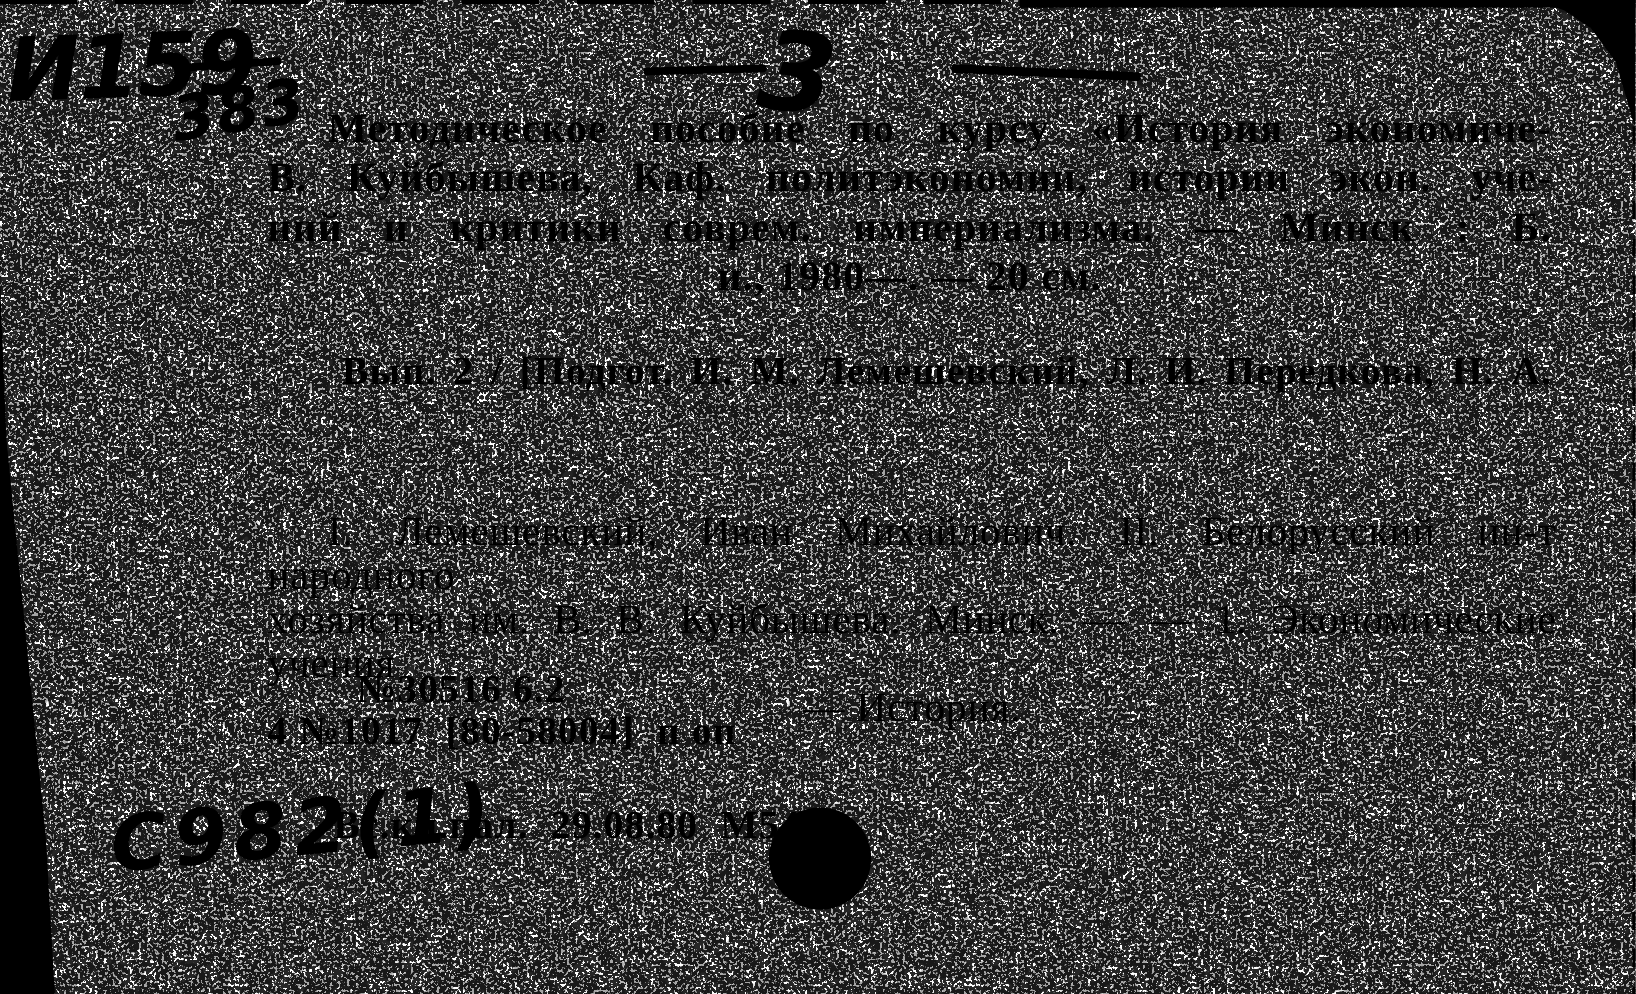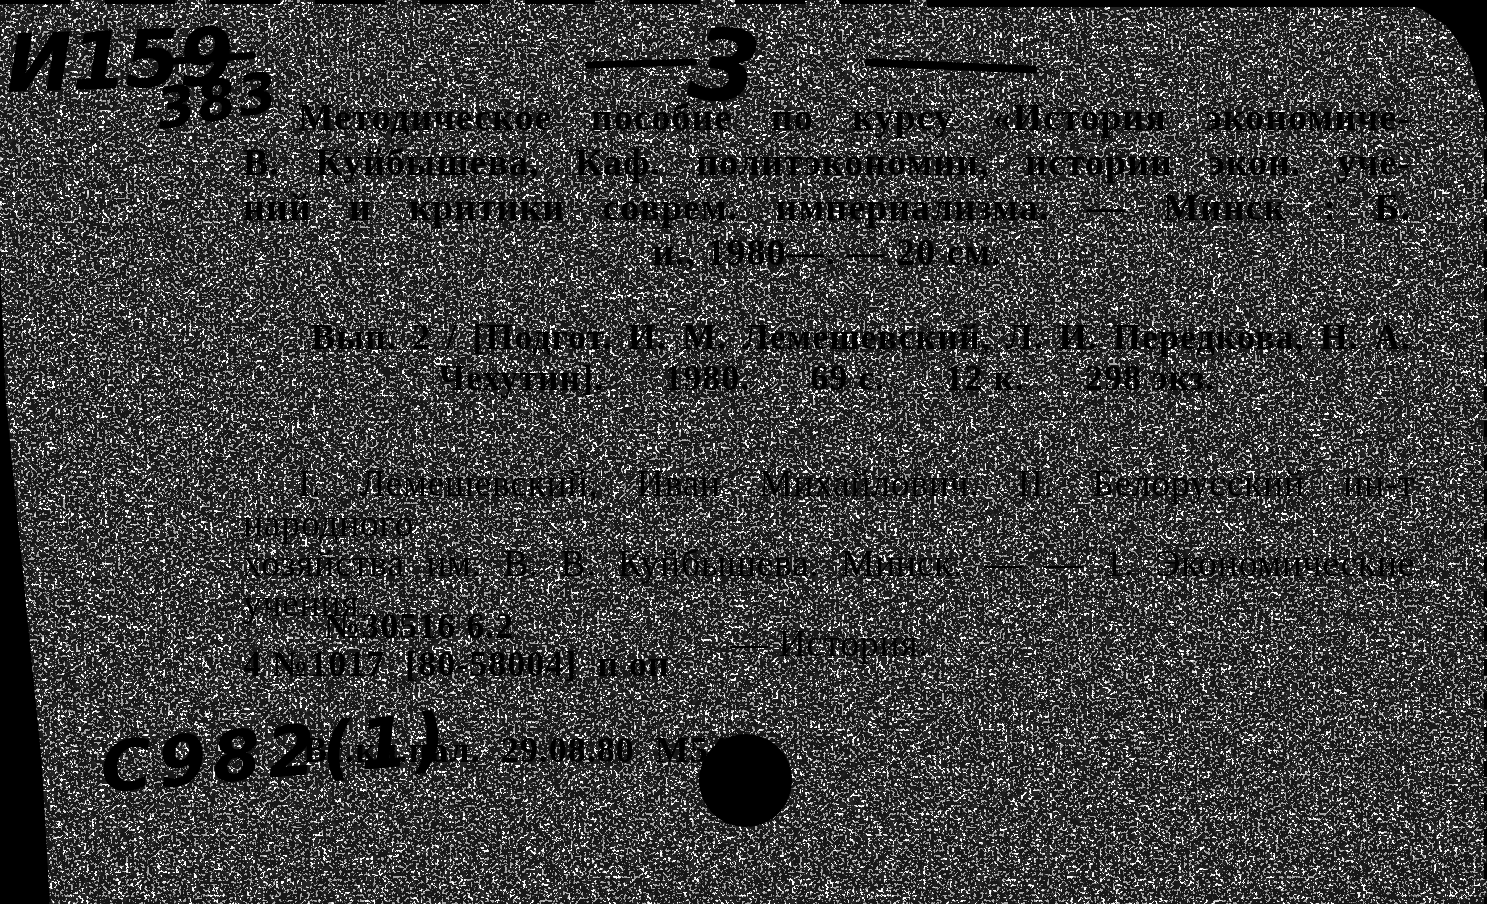--- a/index.html
+++ b/index.html
@@ -92,21 +92,20 @@
 
     <div class="bib">
       <div class="jline indent1 titlebold">Методическое пособие по курсу «История экономиче-</div>
       <div class="jline">В. Куйбышева, Каф. политэкономии, истории экон. уче-</div>
       <div class="jline">ний и критики соврем. империализма. — Минск : Б.</div>
       <div class="lline">и., 1980—. — 20 см.</div>
     </div>
 
     <div class="issue">
       <div class="jline indent2">Вып. 2 / [Подгот. И. М. Лемешевский, Л. И. Передкова, Н. А.</div>
-      <div class="lline pre">Чехутин].      1980.      69 с.      12 к.      298 экз.</div>
     </div>
 
     <div class="tracings">
       <div class="jline indent1">I. Лемешевский, Иван Михайлович. II. Белорусский ин-т народного</div>
       <div class="jline">хозяйства им. В. В. Куйбышева. Минск. — — 1. Экономические учения</div>
       <div class="lline">— История.</div>
     </div>
 
 
     <div class="footer">

